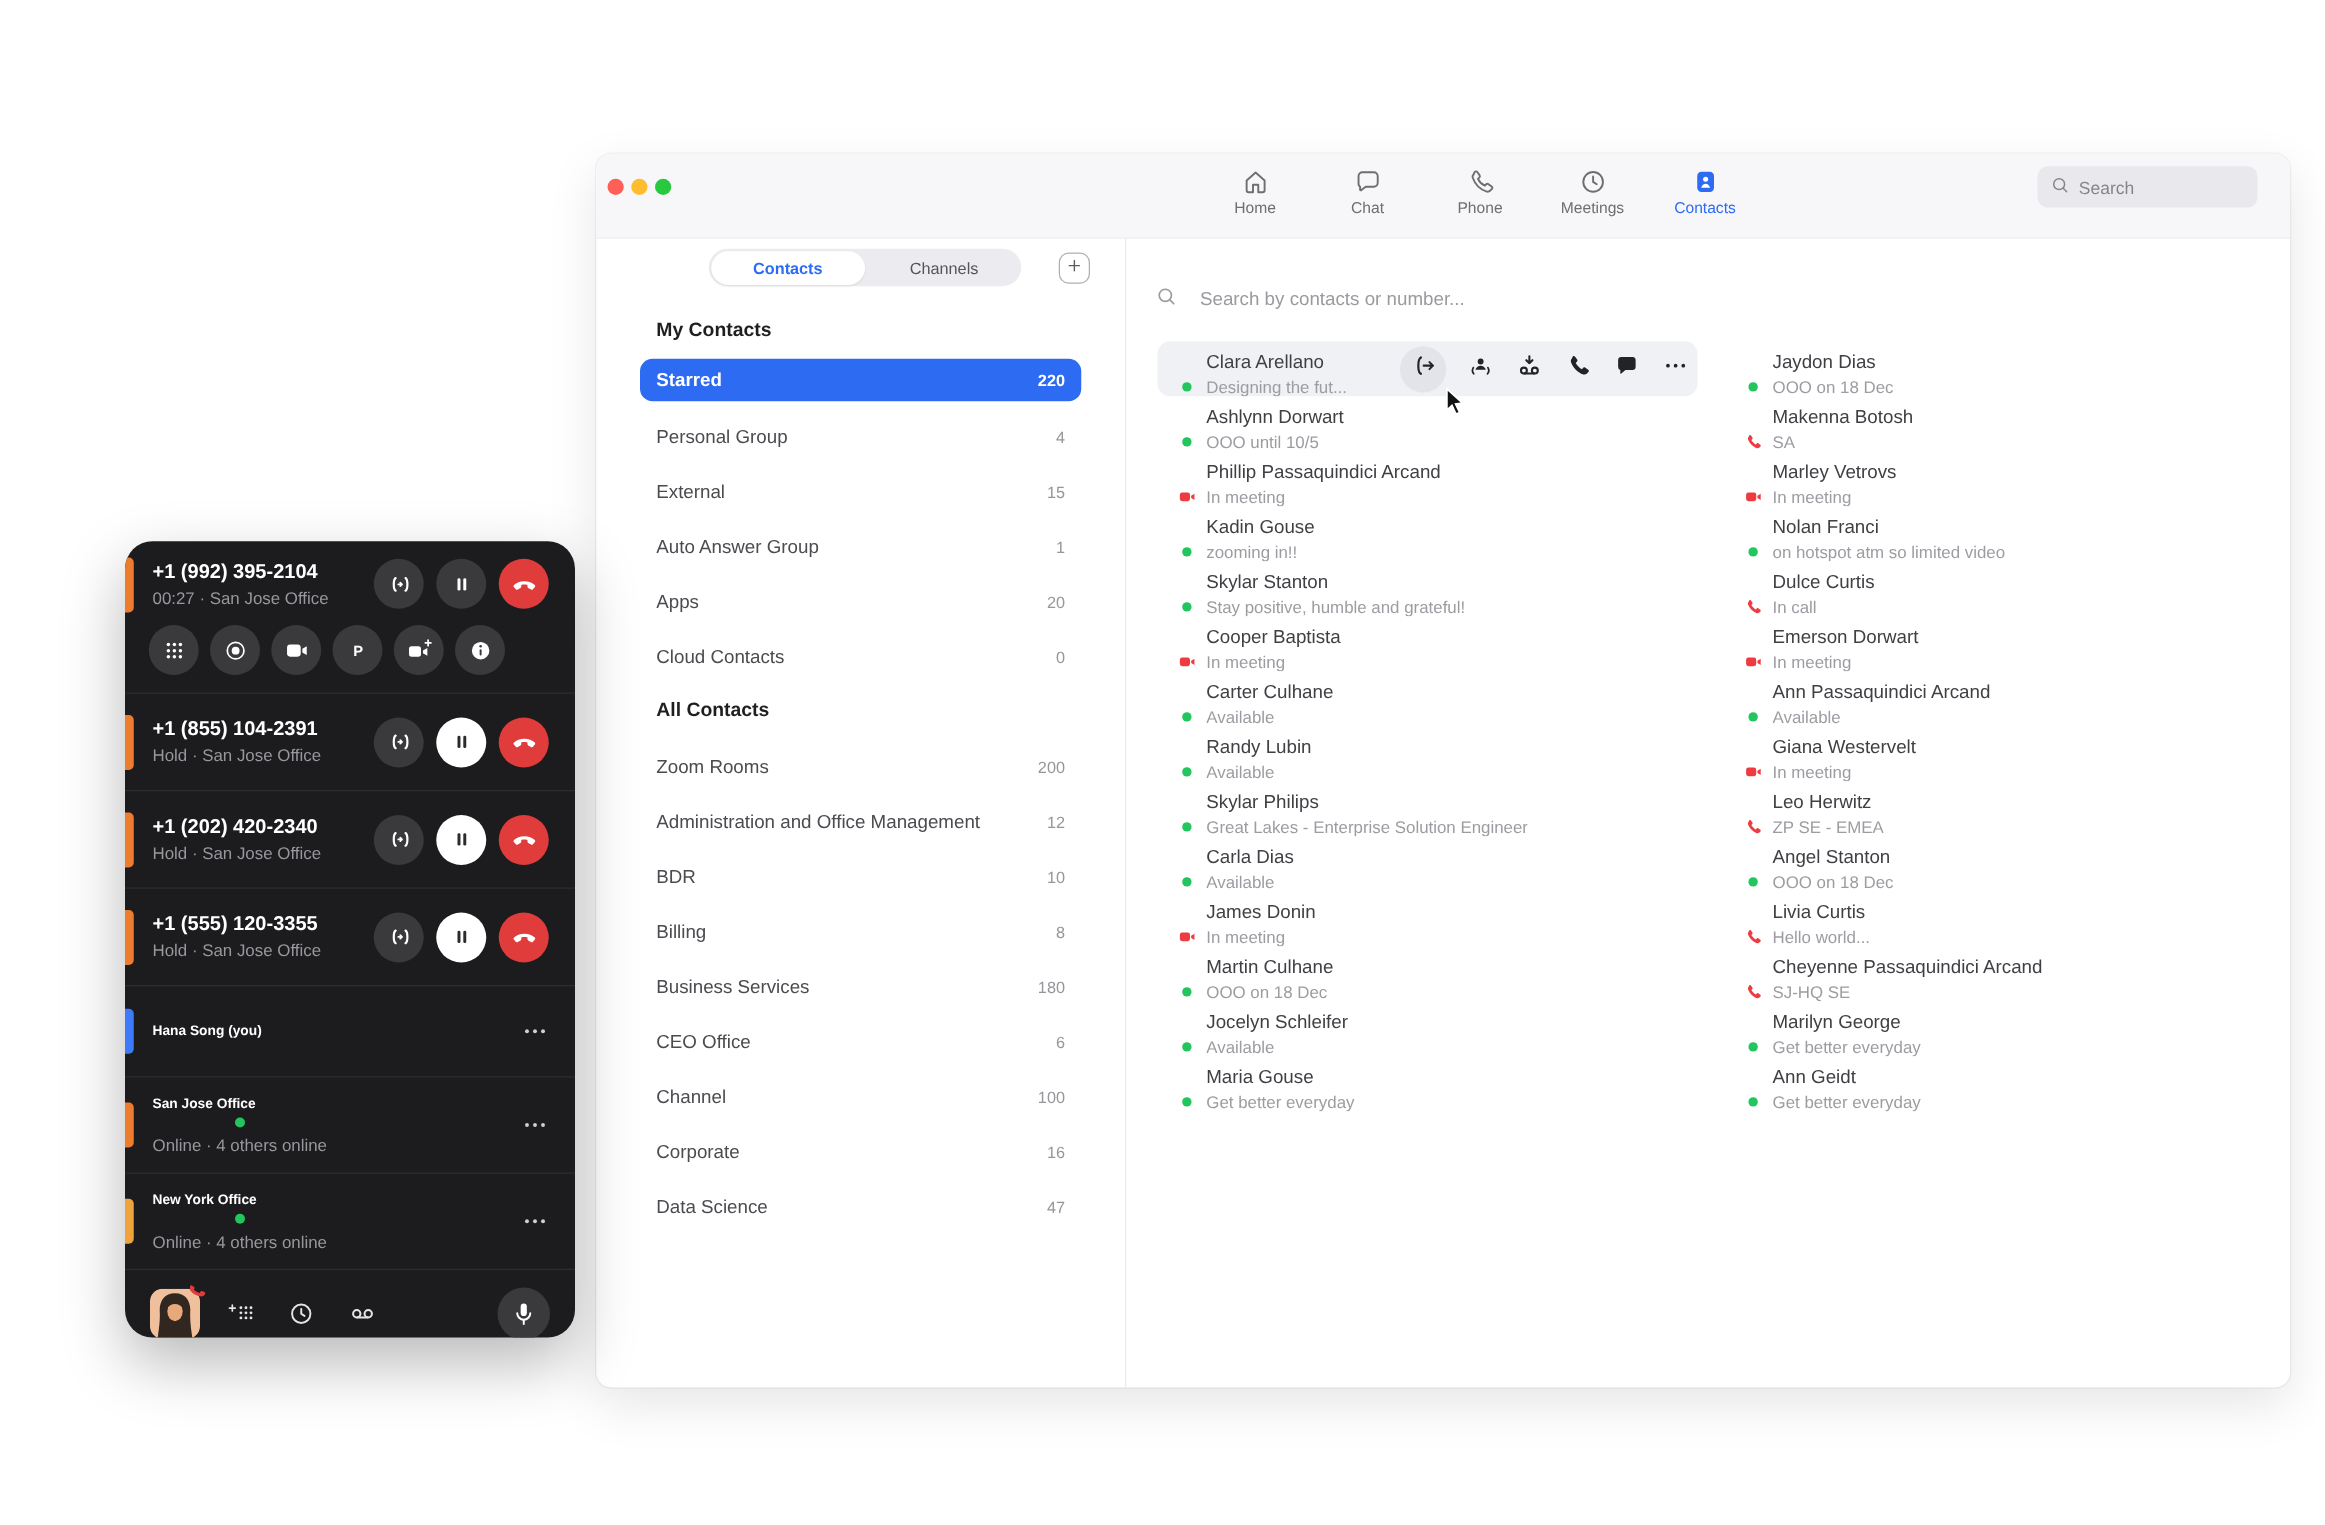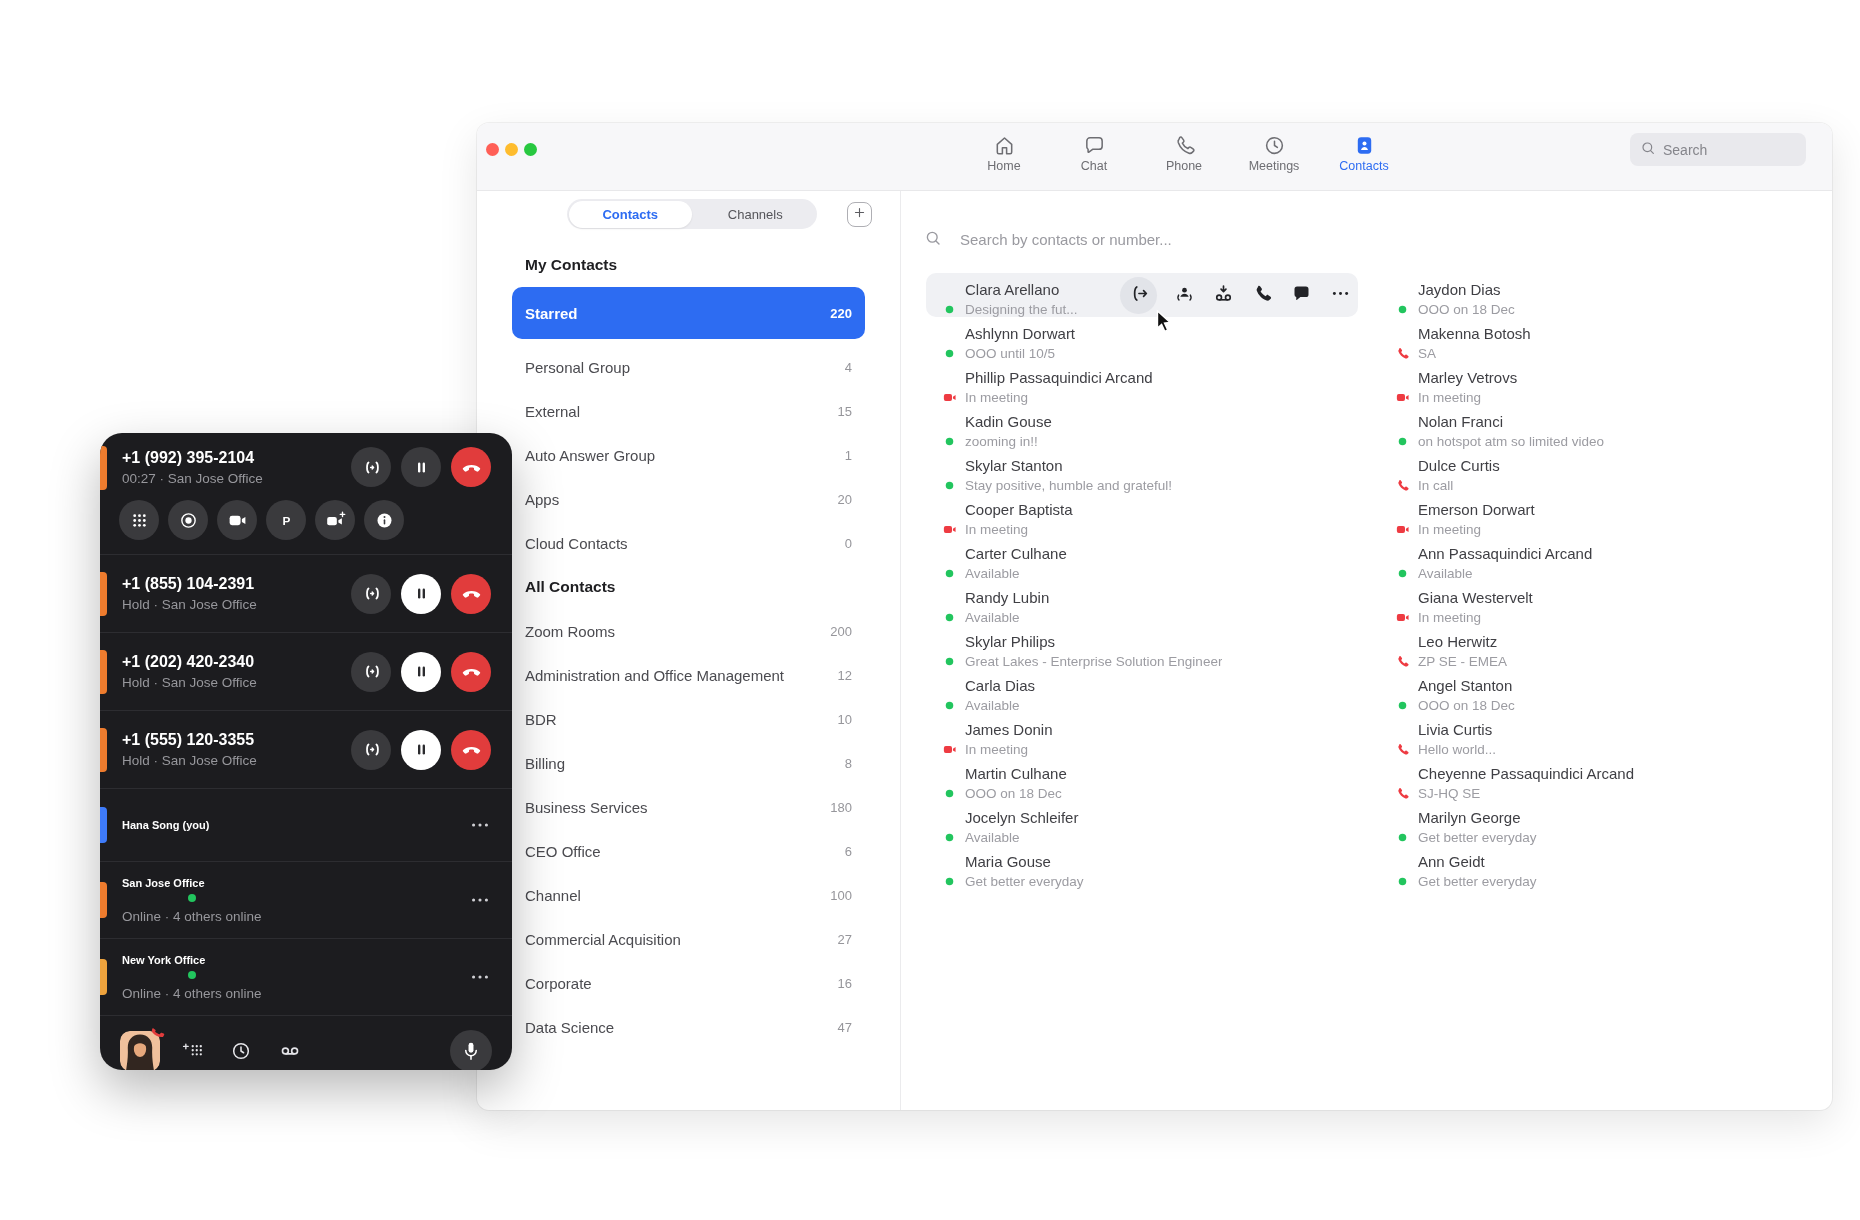--- a/index.html
+++ b/index.html
@@ -35,21 +35,21 @@
   .seg.active{background:#fff;color:#2d6cf2;font-weight:bold;margin:1.5px;border-radius:14px;box-shadow:0 1px 2px rgba(0,0,0,.08);}
   .addbtn{margin-left:30px;width:25px;height:25px;border-radius:8px;border:1.5px solid #afafb4;background:transparent;
     display:flex;align-items:center;justify-content:center;color:#5c5c61;padding:0;}
   .addbtn svg{width:15px;height:15px;}
 
   .sideList{margin:14px 35px 0 35px;}
   .side-h{height:44px;display:flex;align-items:center;padding:0 13px;font-size:15.5px;font-weight:bold;color:#1f1f22;}
   .side-row{height:44px;display:flex;align-items:center;justify-content:space-between;padding:0 13px;border-radius:10px;}
   .side-row .lb{font-size:15px;color:#4b4b50;white-space:nowrap;overflow:hidden;text-overflow:ellipsis;}
   .side-row .ct{font-size:13px;color:#96969b;margin-left:10px;}
-  .side-row.selected{background:#2d6cf2;height:52px;margin-bottom:6px;}
+  .side-row.selected{background:#2d6cf2;height:34px;margin-bottom:6px;}
   .side-row.selected .lb{color:#fff;font-weight:bold;}
   .side-row.selected .ct{color:#fff;font-weight:bold;}
 
   .main{flex:1;position:relative;}
   .msearch{display:flex;align-items:center;gap:18px;margin:13px 0 0 23px;height:30px;color:#9a9aa0;}
   .msearch svg{width:18px;height:18px;}
   .msearch span{font-size:15px;margin-top:40px;}
 
   .grid{display:grid;grid-template-columns:432px 432px;column-gap:21px;margin:39px 0 0 25px;}
   .ccol{display:flex;flex-direction:column;}
@@ -59,21 +59,21 @@
   .ctexts{min-width:0;}
   .cname{font-size:15px;color:#3f3f44;}
   .cstat{font-size:13.5px;color:#9c9ca2;margin-top:4px;white-space:nowrap;overflow:hidden;text-overflow:ellipsis;max-width:300px;}
   .crow.hovered{background:#f0f1f4;}
   .actions{position:absolute;right:6px;top:0;height:100%;display:flex;align-items:center;gap:15px;color:#222327;}
   .act{width:24px;height:24px;display:flex;align-items:center;justify-content:center;}
   .act svg{width:21px;height:21px;}
   .act.focused{width:37px;height:37px;border-radius:50%;background:#e2e4e9;}
 
   
-  .callpanel{position:absolute;left:100px;top:433px;width:412px;height:637px;background:#1c1c1f;border-radius:22px;
+  .callpanel{position:absolute;left:100px;top:433px;width:360px;height:637px;background:#1c1c1f;border-radius:22px;
     box-shadow:0 20px 50px rgba(0,0,0,.28);z-index:5;color:#f2f2f4;overflow:hidden;}
   .psec{position:relative;border-bottom:1px solid #2d2d31;}
   .psec:last-child{border-bottom:none;}
   .bar{position:absolute;left:0;width:7px;border-radius:0 4px 4px 0;}
   .bar.orange{background:#ee7c2e}.bar.blue{background:#3e7bfa}.bar.yellow{background:#eea33d}
   .call-line{display:flex;align-items:center;position:relative;padding:0 21px 0 22px;}
   .call-texts{flex:1;min-width:0;}
   .call-num{font-size:16px;font-weight:bold;color:#fff;}
   .call-sub{font-size:13.5px;color:#97979c;margin-top:4px;}
   .btns{display:flex;gap:10px;}
@@ -231,24 +231,20 @@
               <span class="lb">Business Services</span>
               <span class="ct">180</span>
             </div>
             <div class="side-row">
               <span class="lb">CEO Office</span>
               <span class="ct">6</span>
             </div>
             <div class="side-row">
               <span class="lb">Channel</span>
               <span class="ct">100</span>
-            </div>
-            <div class="side-row">
-              <span class="lb">Commercial Acquisition</span>
-              <span class="ct">27</span>
             </div>
             <div class="side-row">
               <span class="lb">Corporate</span>
               <span class="ct">16</span>
             </div>
             <div class="side-row">
               <span class="lb">Data Science</span>
               <span class="ct">47</span>
             </div>
           </div>

